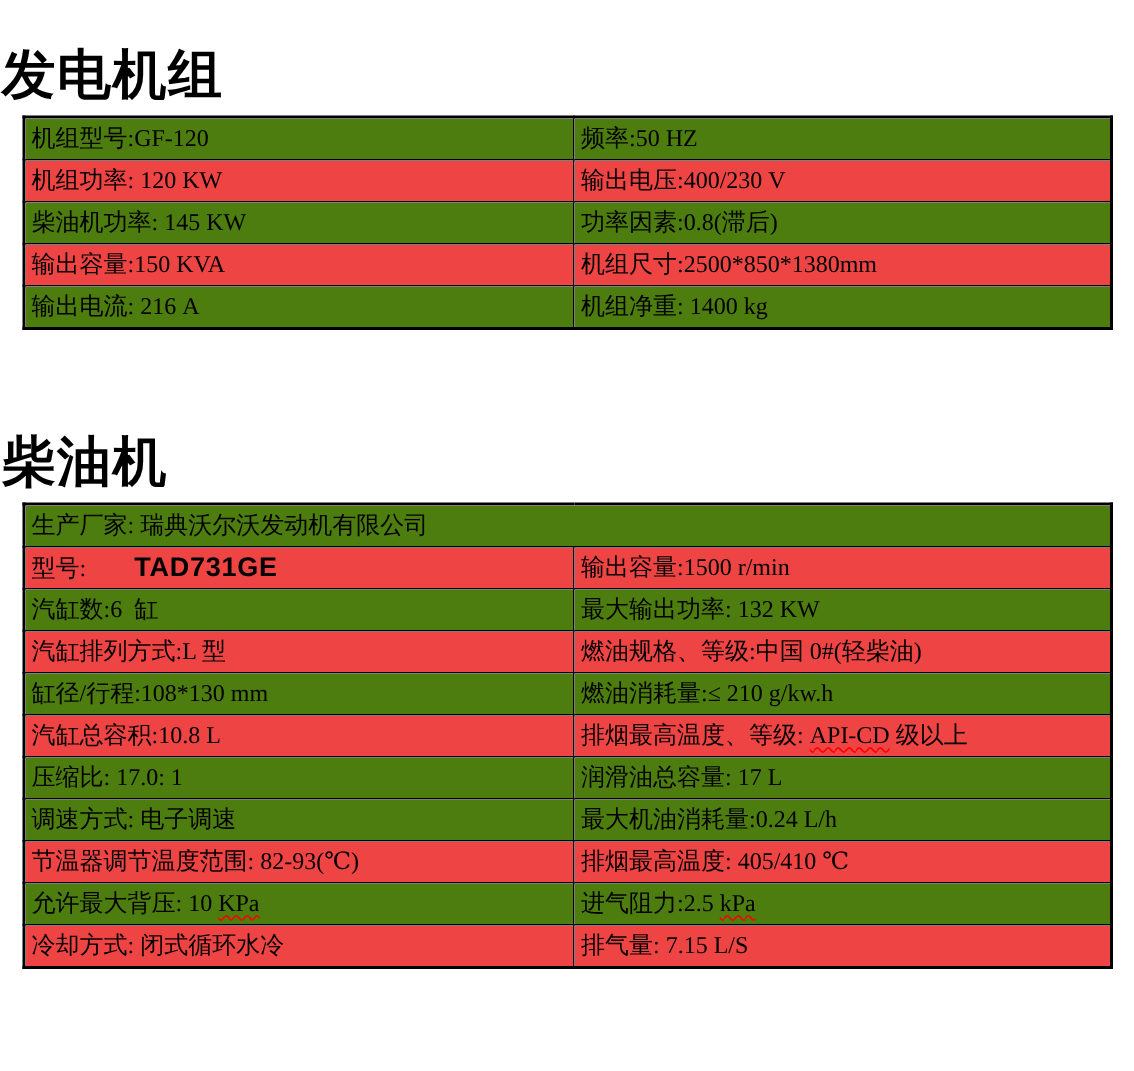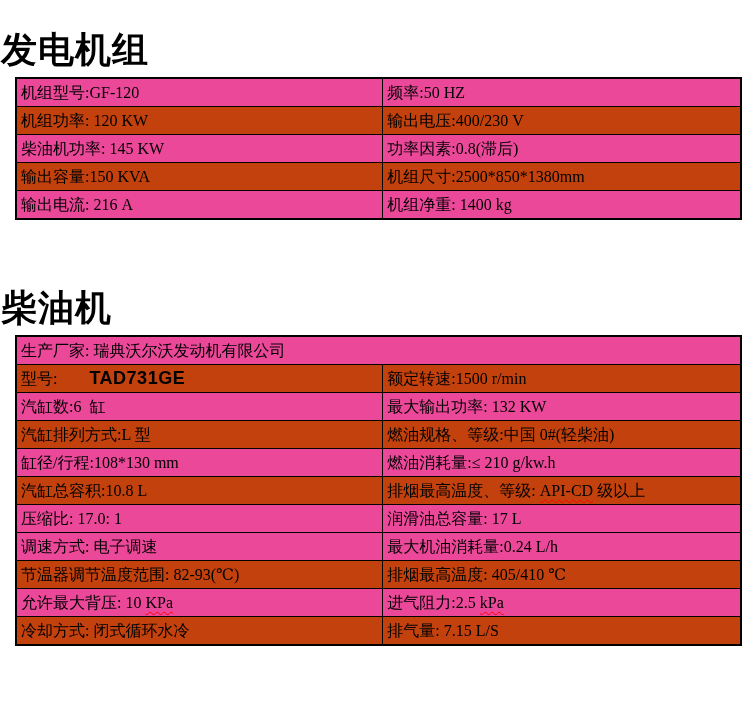--- a/index.html
+++ b/index.html
@@ -30,22 +30,22 @@
   table.spec td{
     border:1px solid #000;
     height:27px;
     padding:0 4px;
     font-size:16px;
     line-height:1.35;
     white-space:pre-wrap;
     vertical-align:middle;
     overflow:hidden;
   }
-  tr.shaded td{background:#ec4899;}
-  tr.light td{background:#c2410c;}
+  tr.shaded td{background:#4d7c0f;}
+  tr.light td{background:#ef4444;}
   td.model-cell{height:48px;}
   td.rated-speed-cell{vertical-align:top;padding-top:3px;}
   .model-number{
     font-family:"Liberation Sans","DejaVu Sans",sans-serif;
     font-weight:700;
     font-size:18px;
     letter-spacing:0.5px;
     margin-left:28px;
   }
   .sq{
@@ -96,21 +96,21 @@
     <colgroup>
         <col style="width:50.6%">
         <col style="width:49.4%">
       </colgroup>
     <tbody>
       <tr class="shaded">
         <td colspan="2">生产厂家: 瑞典沃尔沃发动机有限公司</td>
       </tr>
       <tr class="light">
         <td class="model-cell"><span>型号: </span><span class="model-number">TAD731GE</span></td>
-        <td class="rated-speed-cell">额定转速:1500 r/min</td>
+        <td class="rated-speed-cell">输出容量:1500 r/min</td>
       </tr>
       <tr class="shaded">
         <td>汽缸数:6  缸</td>
         <td>最大输出功率: 132 KW</td>
       </tr>
       <tr class="light">
         <td>汽缸排列方式:L 型</td>
         <td>燃油规格、等级:中国 0#(轻柴油)</td>
       </tr>
       <tr class="shaded">

